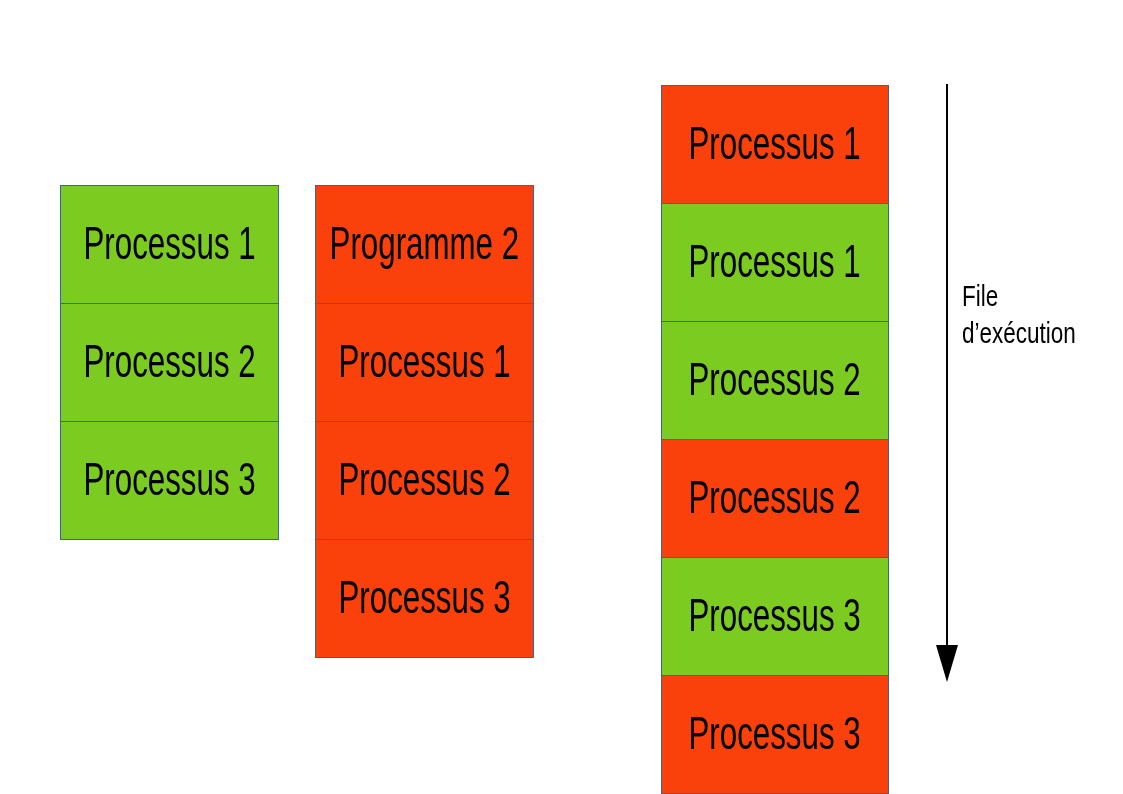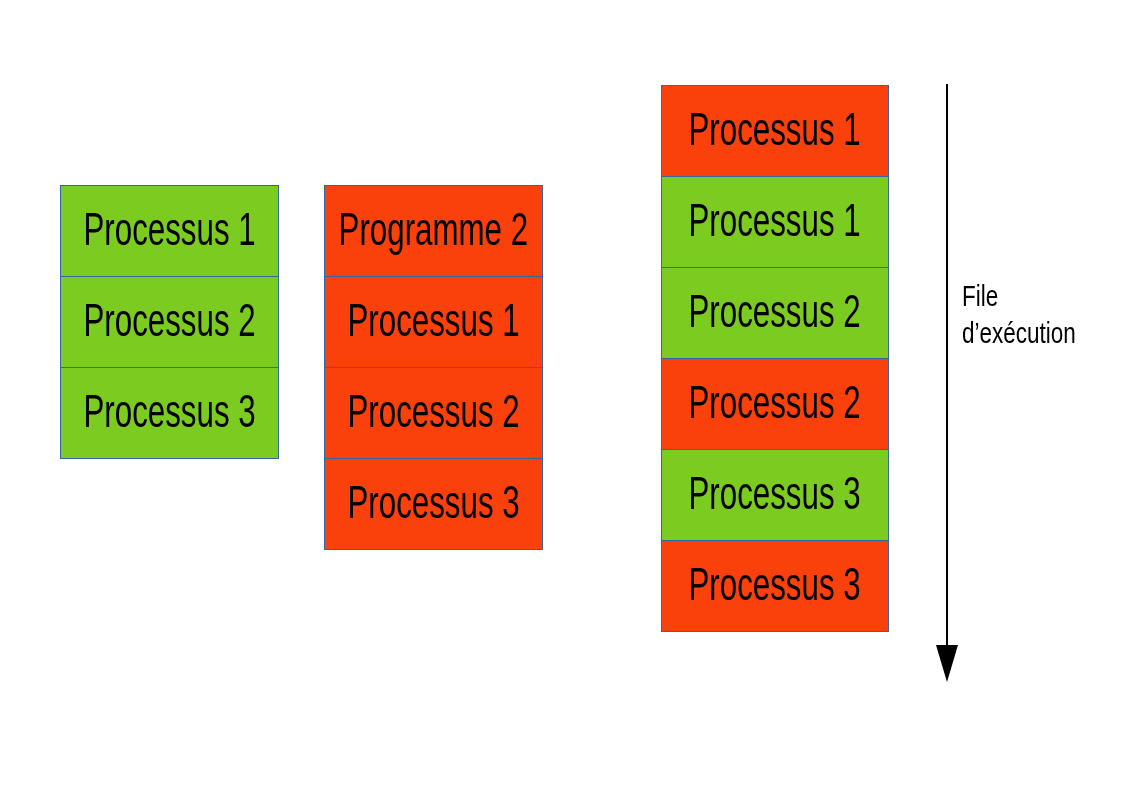--- a/index.html
+++ b/index.html
@@ -19,25 +19,25 @@
     left: 0; top: 0;
     width: 1123px;
     height: 794px;
   }
   .column {
     position: absolute;
     display: flex;
     flex-direction: column;
   }
   .col-program1 { left: 60px;  top: 185px; width: 219px; }
-  .col-program2 { left: 324px; top: 185px; width: 219px; text-align: center; }
+  .col-program2 { left: 315px; top: 185px; width: 219px; text-align: center; }
   .col-queue    { left: 661px; top: 85px;  width: 228px; }
   .box {
     box-sizing: border-box;
-    height: 92px;
+    height: 119px;
     border: 1px solid var(--border, #3465A4);
     margin-top: -1px;
     display: flex;
     align-items: center;
     justify-content: center;
     overflow: hidden;
   }
   .box:first-child { margin-top: 0; }
   .box.green { background: var(--green, #7CCB20); }
   .box.red   { background: var(--red, #FA400B); }

